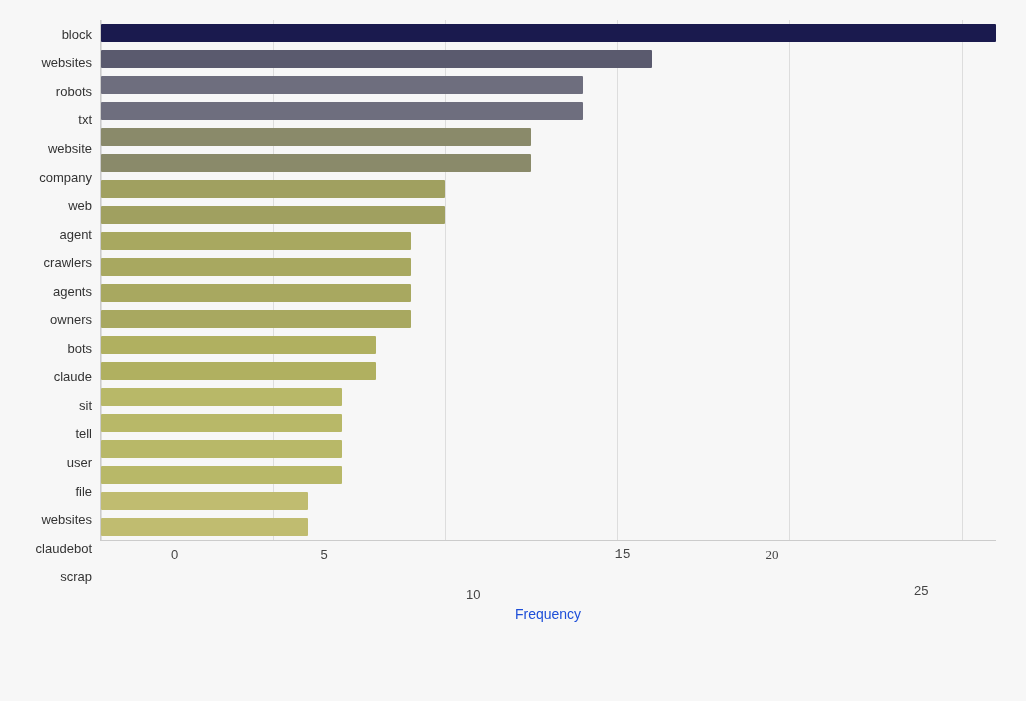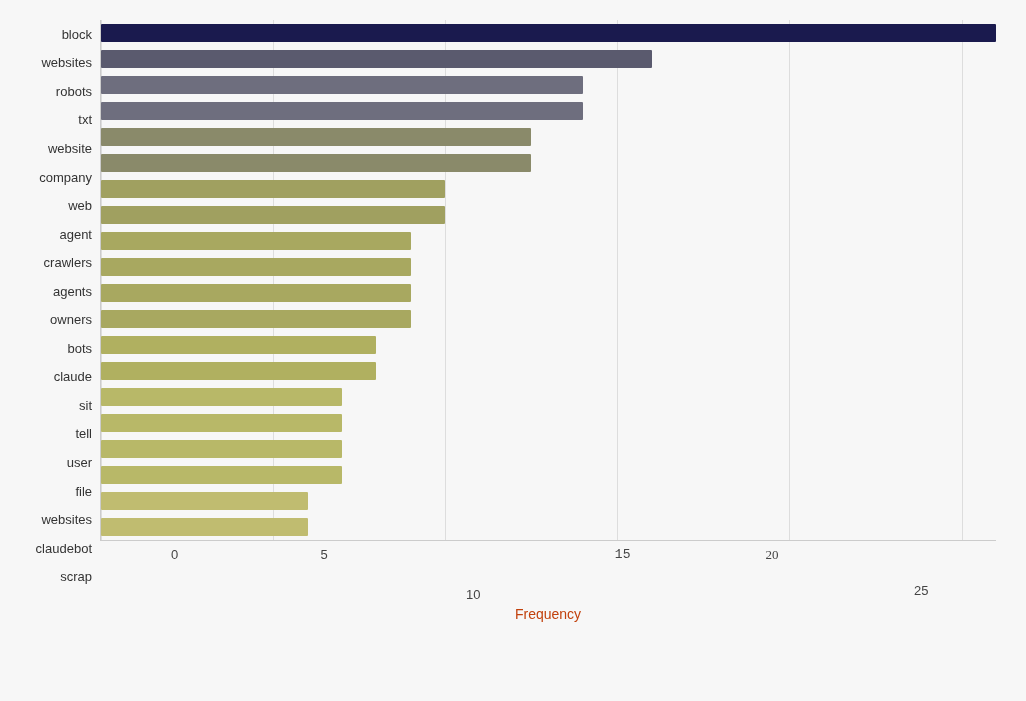--- a/index.html
+++ b/index.html
@@ -74,21 +74,21 @@
       border-radius: 1px;
     }
     .x-tick {
       font-size: 13px;
       color: #444;
       text-align: center;
     }
     .x-axis-label {
       text-align: center;
       font-size: 14px;
-      color: #c2410c;
+      color: #1d4ed8;
       margin-top: 8px;
     }
   </style>
 </head>
 <body>
 
 <div class="chart-container">
   <div style="display:flex; flex-direction:row; height: calc(100% - 50px); padding-left: 10px;">
 
     <div class="y-axis" id="y-axis-labels">

